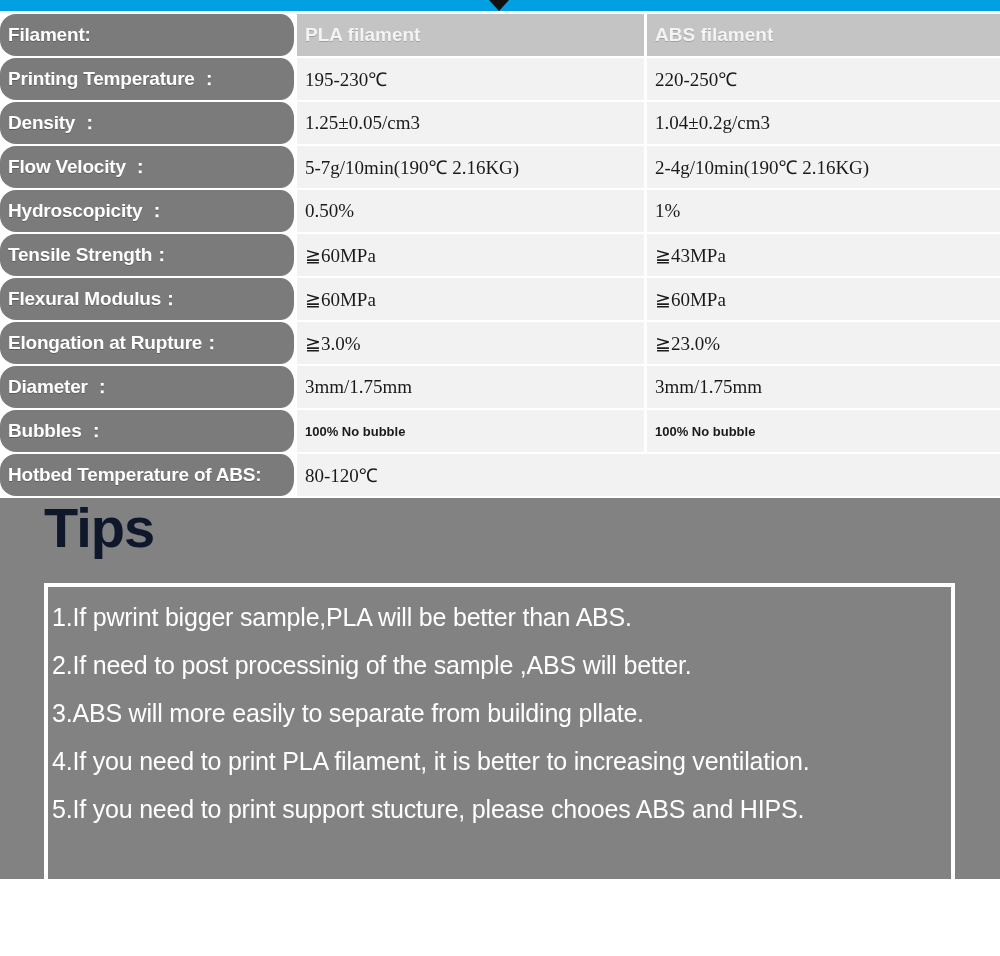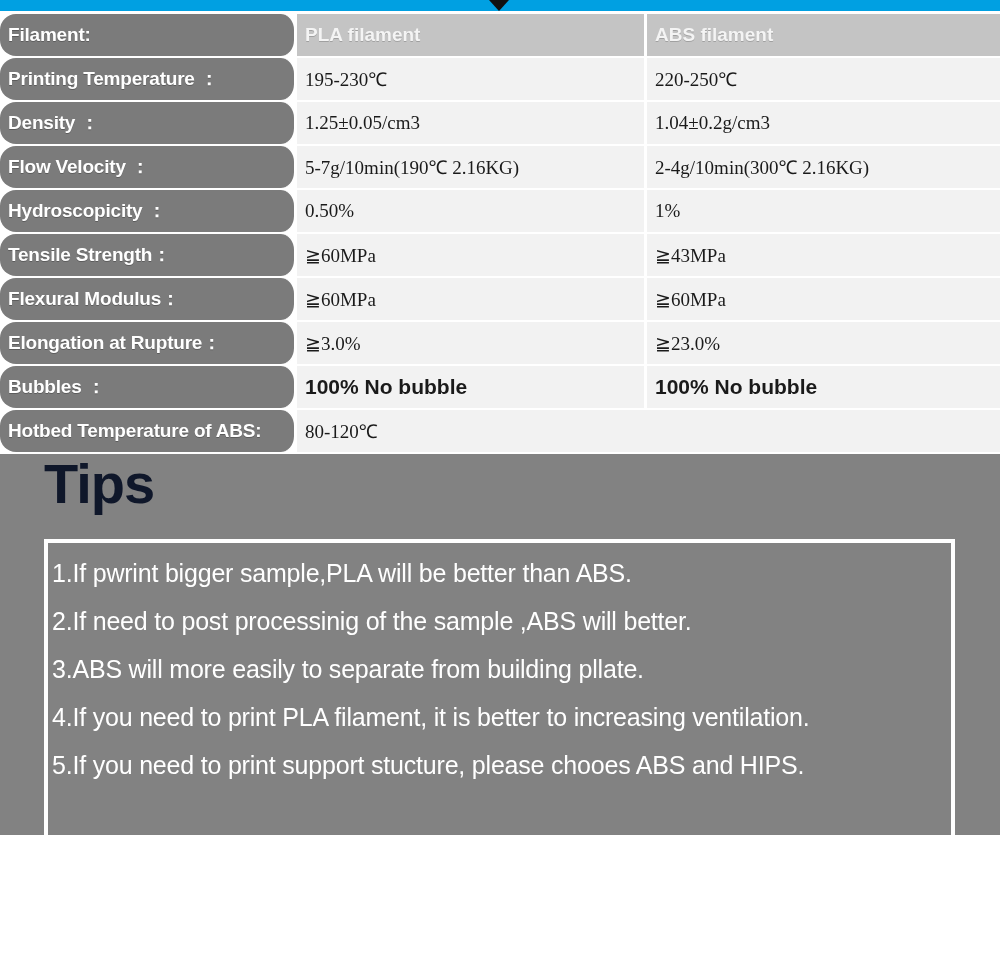--- a/index.html
+++ b/index.html
@@ -90,21 +90,21 @@
     font-family: "Liberation Serif", serif;
     border-right: 3px solid #ffffff;
     white-space: nowrap;
   }
   td.val.last { border-right: none; }
 
   
   td.val.bold-sans {
     font-family: "Liberation Sans", sans-serif;
     font-weight: bold;
-    font-size: 21px;
+    font-size: 13px;
   }
 
   td.val.span2 { border-right: none; }
 
   
   .tips {
     position: relative;
     width: 1000px;
     height: 381px;
     background: #828282;
@@ -167,21 +167,21 @@
 
       <tr>
         <td class="label">Density ：</td>
         <td class="val">1.25±0.05/cm3</td>
         <td class="val last">1.04±0.2g/cm3</td>
       </tr>
 
       <tr>
         <td class="label">Flow Velocity ：</td>
         <td class="val">5-7g/10min(190℃ 2.16KG)</td>
-        <td class="val last">2-4g/10min(300℃ 2.16KG)</td>
+        <td class="val last">2-4g/10min(190℃ 2.16KG)</td>
       </tr>
 
       <tr>
         <td class="label">Hydroscopicity ：</td>
         <td class="val">0.50%</td>
         <td class="val last">1%</td>
       </tr>
 
       <tr>
         <td class="label">Tensile Strength：</td>
@@ -194,20 +194,25 @@
         <td class="val">≧60MPa</td>
         <td class="val last">≧60MPa</td>
       </tr>
 
       <tr>
         <td class="label">Elongation at Rupture：</td>
         <td class="val">≧3.0%</td>
         <td class="val last">≧23.0%</td>
       </tr>
 
+      <tr>
+        <td class="label">Diameter ：</td>
+        <td class="val">3mm/1.75mm</td>
+        <td class="val last">3mm/1.75mm</td>
+      </tr>
 
       <tr>
         <td class="label">Bubbles ：</td>
         <td class="val bold-sans">100% No bubble</td>
         <td class="val bold-sans last">100% No bubble</td>
       </tr>
 
 
       <tr>
         <td class="label">Hotbed Temperature of ABS:</td>

